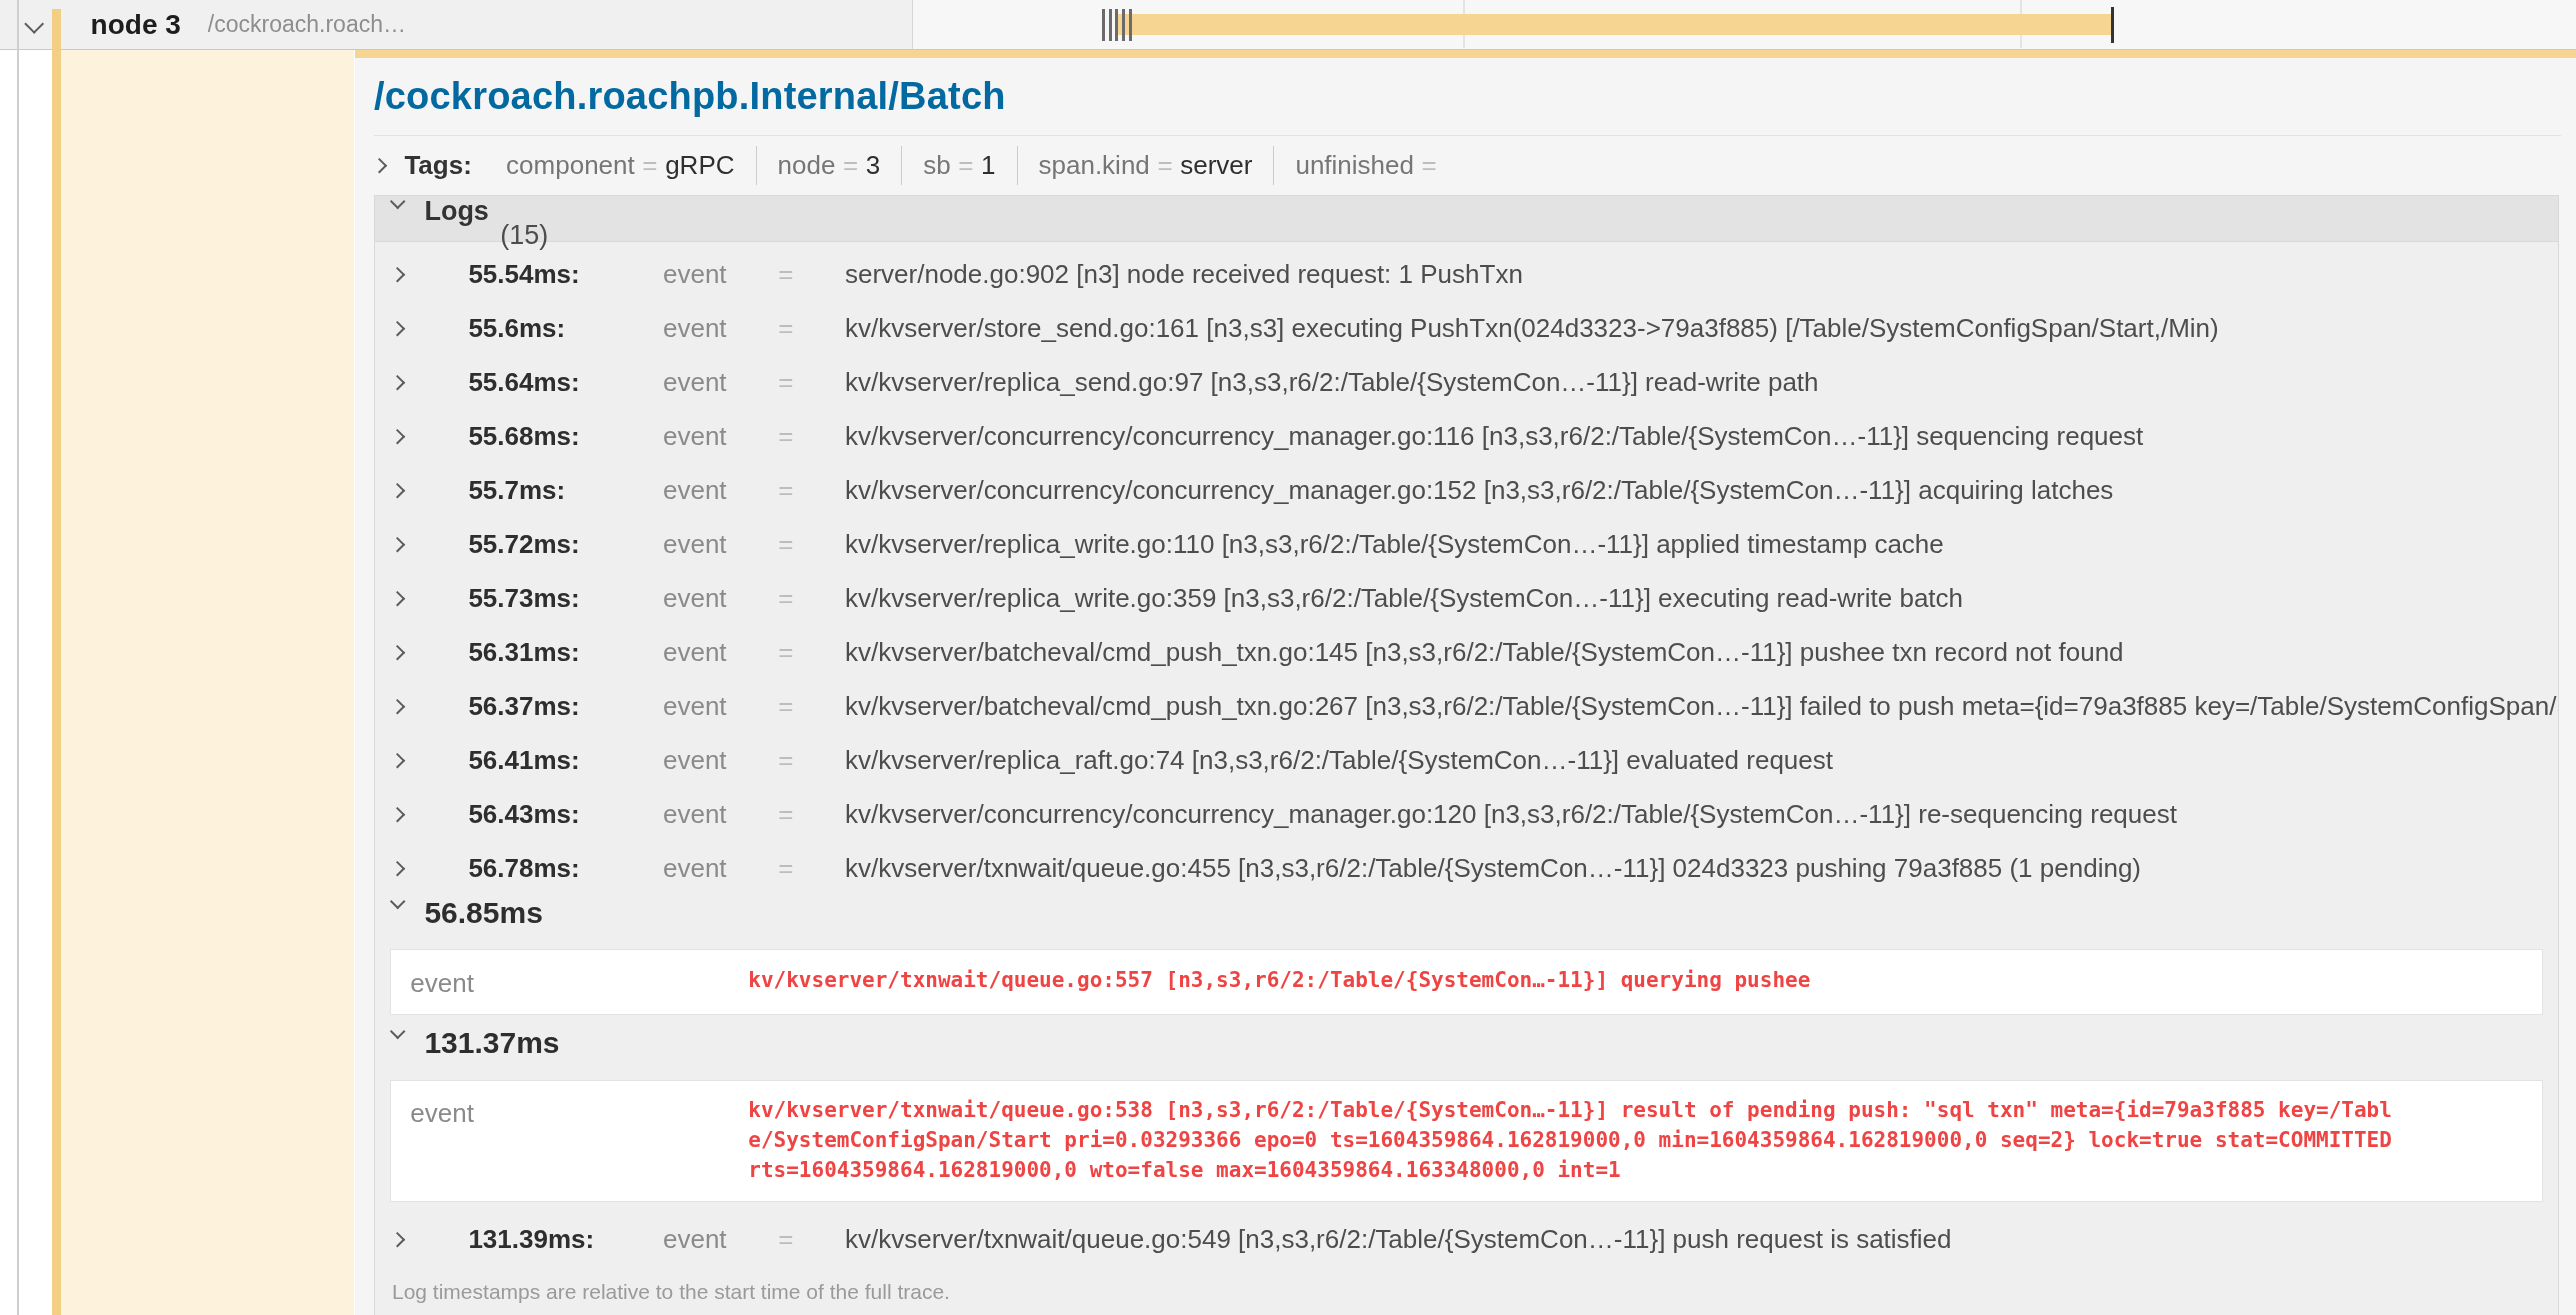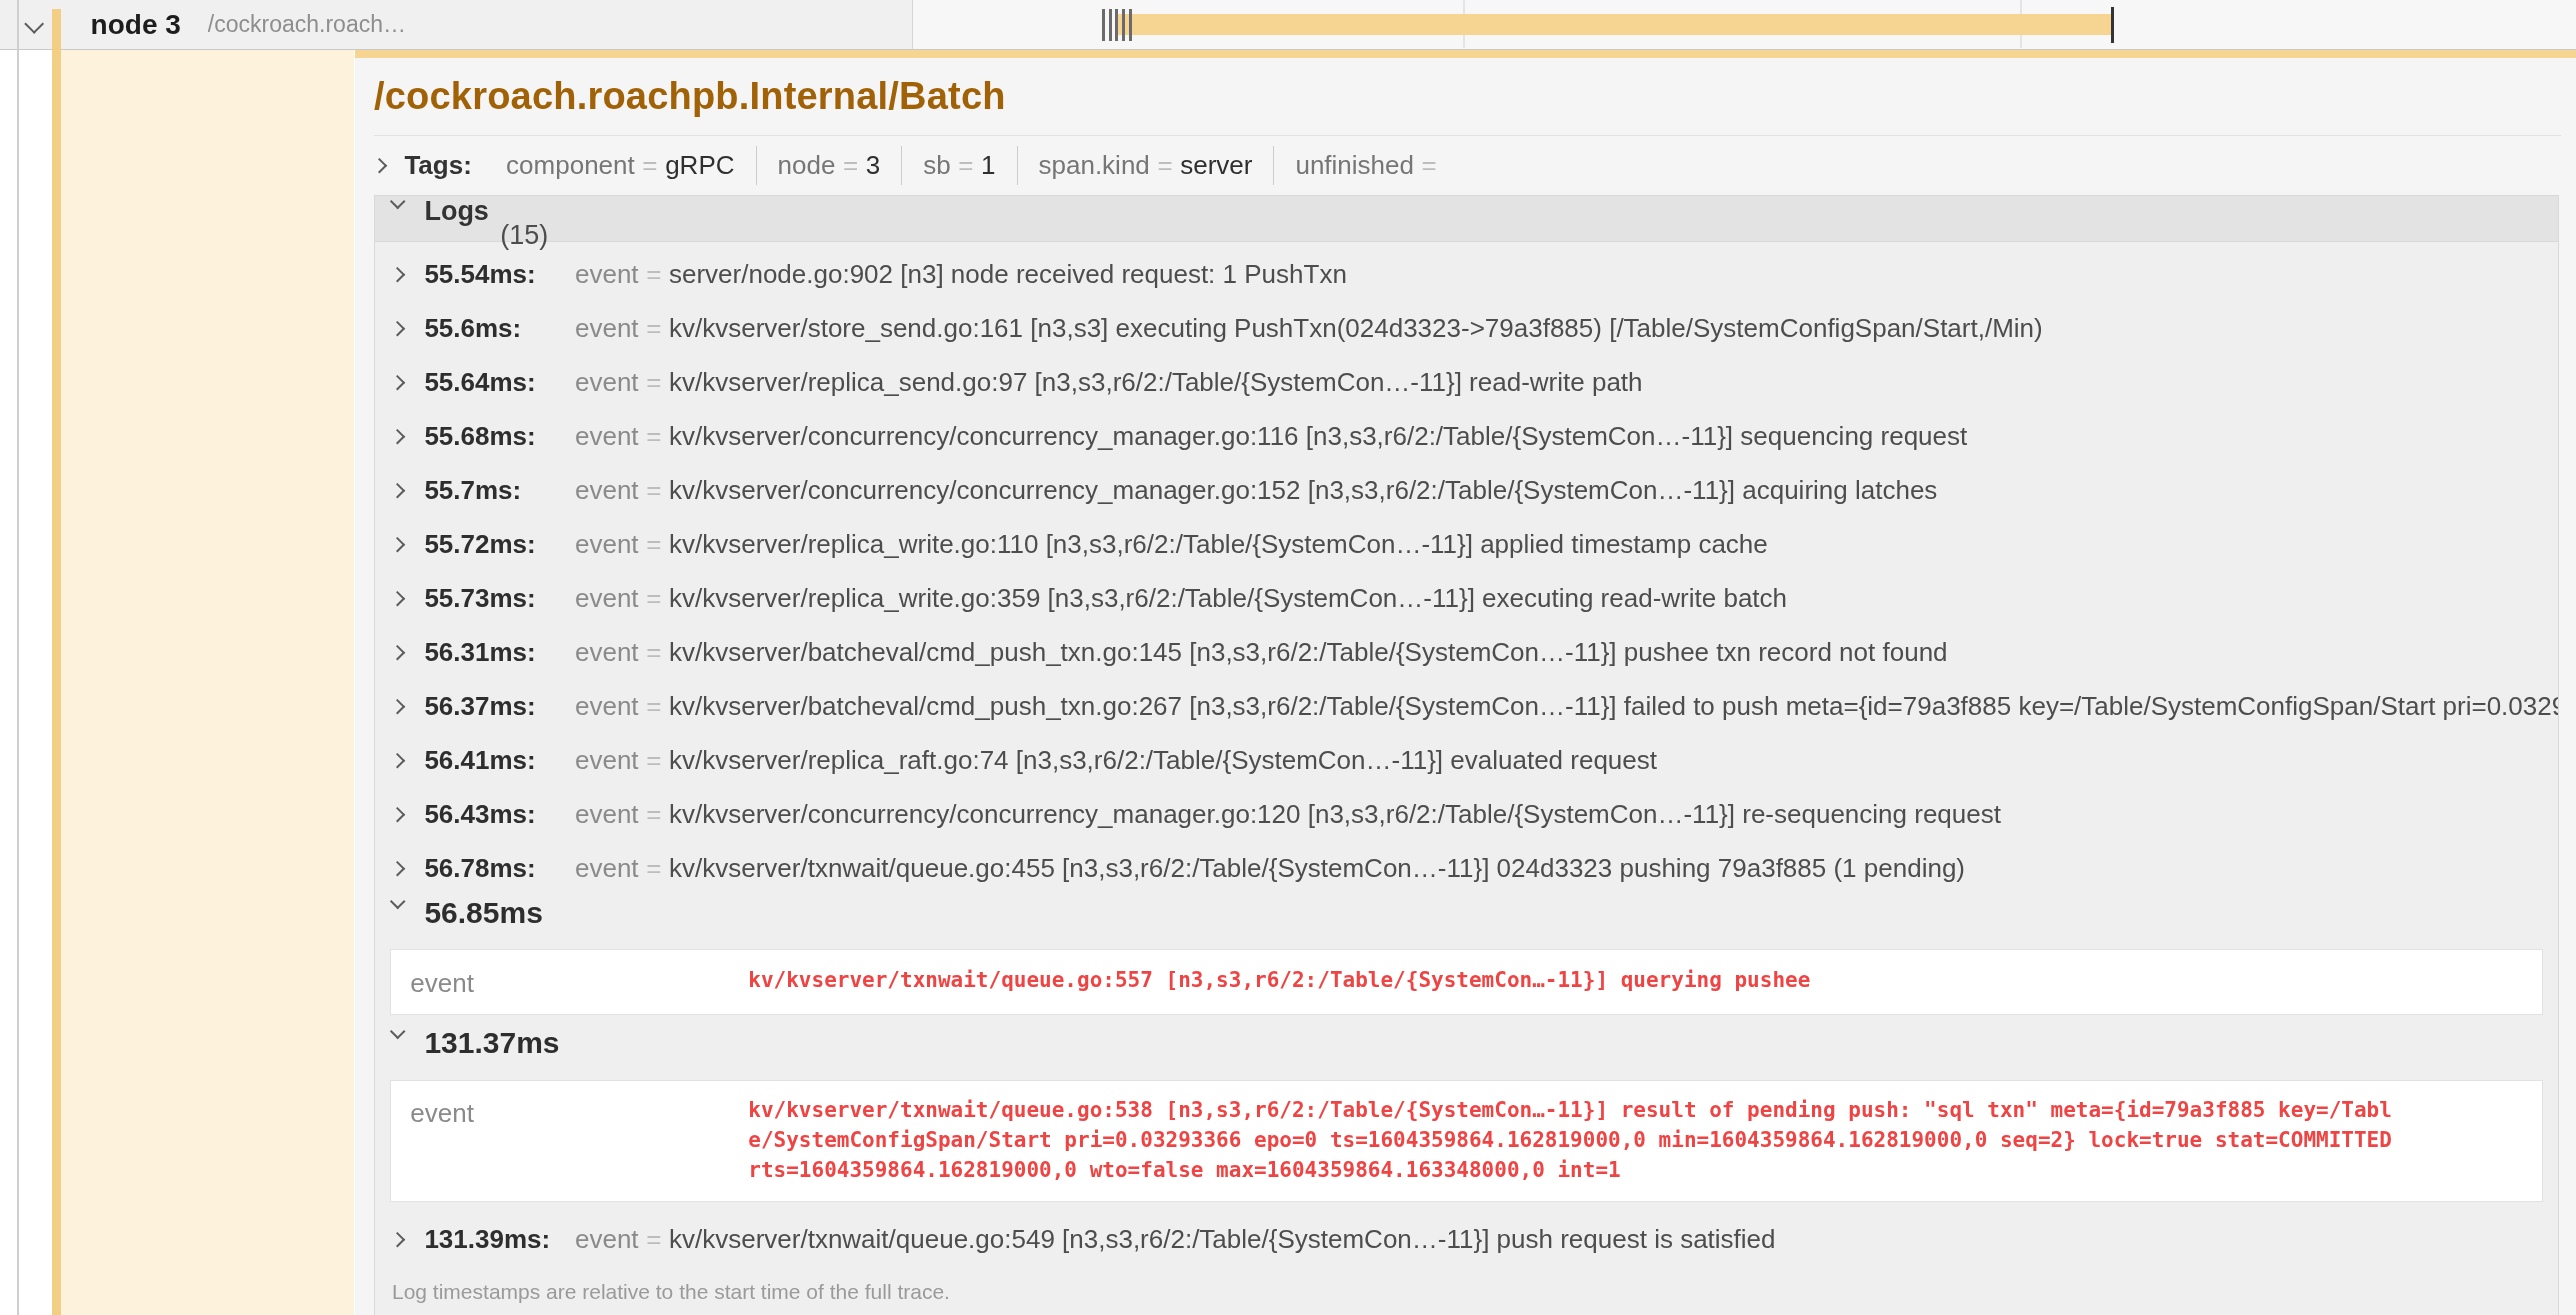--- a/index.html
+++ b/index.html
@@ -66,21 +66,21 @@
   .panel {
     position: absolute; left: 355px; top: 50px; width: 2221px; height: 1266px;
     background: #f5f5f5;
     border-top: 8.6px solid #f6d592;
   }
   .p-header {
     margin: 0 15.3px 0 19px; height: 78px;
     display: flex; align-items: center; justify-content: space-between;
     border-bottom: 1.9px solid #e2e2e2;
   }
-  .p-title { font-size: 38px; font-weight: 700; color: #a16207; letter-spacing: 0.2px; }
+  .p-title { font-size: 38px; font-weight: 700; color: #0369a1; letter-spacing: 0.2px; }
   .meta { font-size: 26px; color: #9e9e9e; white-space: nowrap; }
   .meta b { color: #4a4a4a; font-weight: 700; }
   .pipe { color: #cccccc; margin: 0 19px; font-weight: 400; }
 
   .tags-row {
     margin-left: 19px; height: 59px;
     display: flex; align-items: center;
     font-size: 26px;
   }
   .tags-row .chev { margin-right: 19px; }
@@ -103,21 +103,21 @@
     border-bottom: 1px solid #d9d9d9;
   }
   .logs-header .chev { margin-right: 21px; }
   .logs-title { font-weight: 700; color: #333; margin-right: 11.4px; }
   .logs-count { color: #4d4d4d; margin-top: 24px; }
 
   .logs-content { padding-top: 5.7px; }
   .log-row {
     height: 54px; display: flex; align-items: center;
     padding-left: 17px; font-size: 26px;
-    white-space: nowrap; overflow: hidden;
+    white-space: nowrap; overflow: hidden; gap: 44px;
   }
   .log-row .chev { margin-right: 21px; }
   .lt { font-weight: 700; color: #2e2e2e; min-width: 143px; }
   .lf { color: #8a8a8a; margin-left: 7.6px; }
   .lm { color: #4d4d4d; }
   .log-exp {
     height: 50px; display: flex; 
     padding-left: 17px; font-size: 30px;
   }
   .log-exp .chev { margin-right: 21px; }

